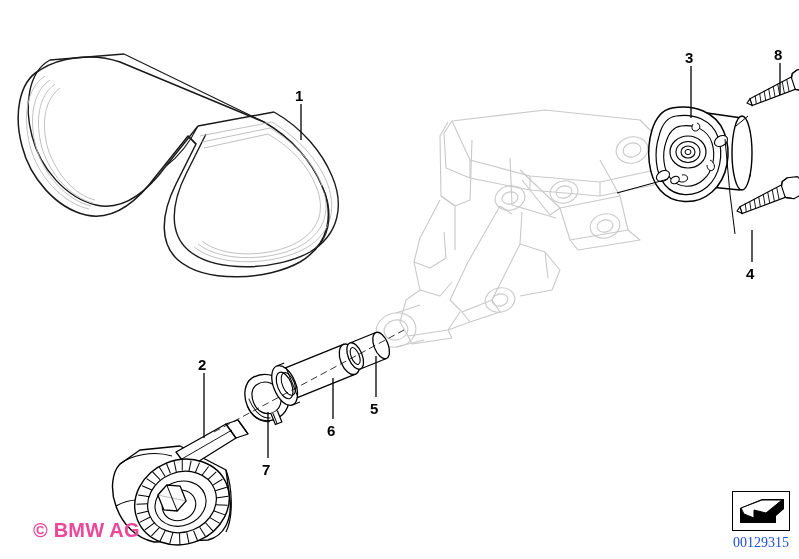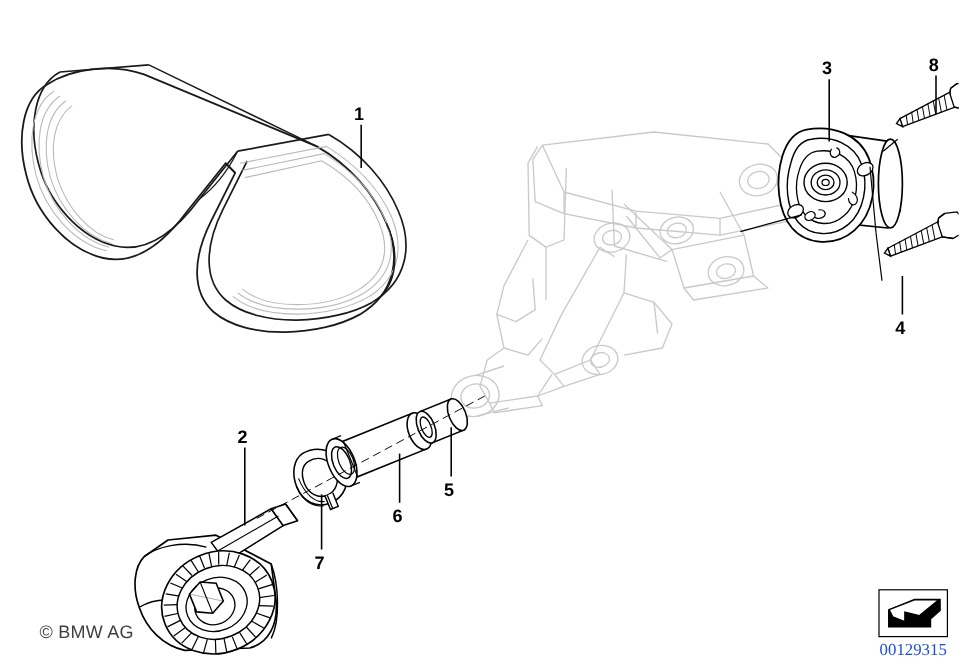--- a/index.html
+++ b/index.html
@@ -30,24 +30,24 @@
     color: #000000;
     line-height: 1;
     white-space: nowrap;
     user-select: none;
   }
   #copyright {
     position: absolute;
     left: 33px;
     top: 519px;
     font-family: "Liberation Sans", sans-serif;
-    font-weight: normal;
-    font-size: 15px;
+    font-weight: bold;
+    font-size: 20px;
     letter-spacing: 0.2px;
-    color: #404040;
+    color: #ec4899;
     white-space: nowrap;
   }
   #stamp {
     position: absolute;
     left: 732px;
     top: 491px;
     width: 58px;
     height: 40px;
   }
   #stamp-box {

